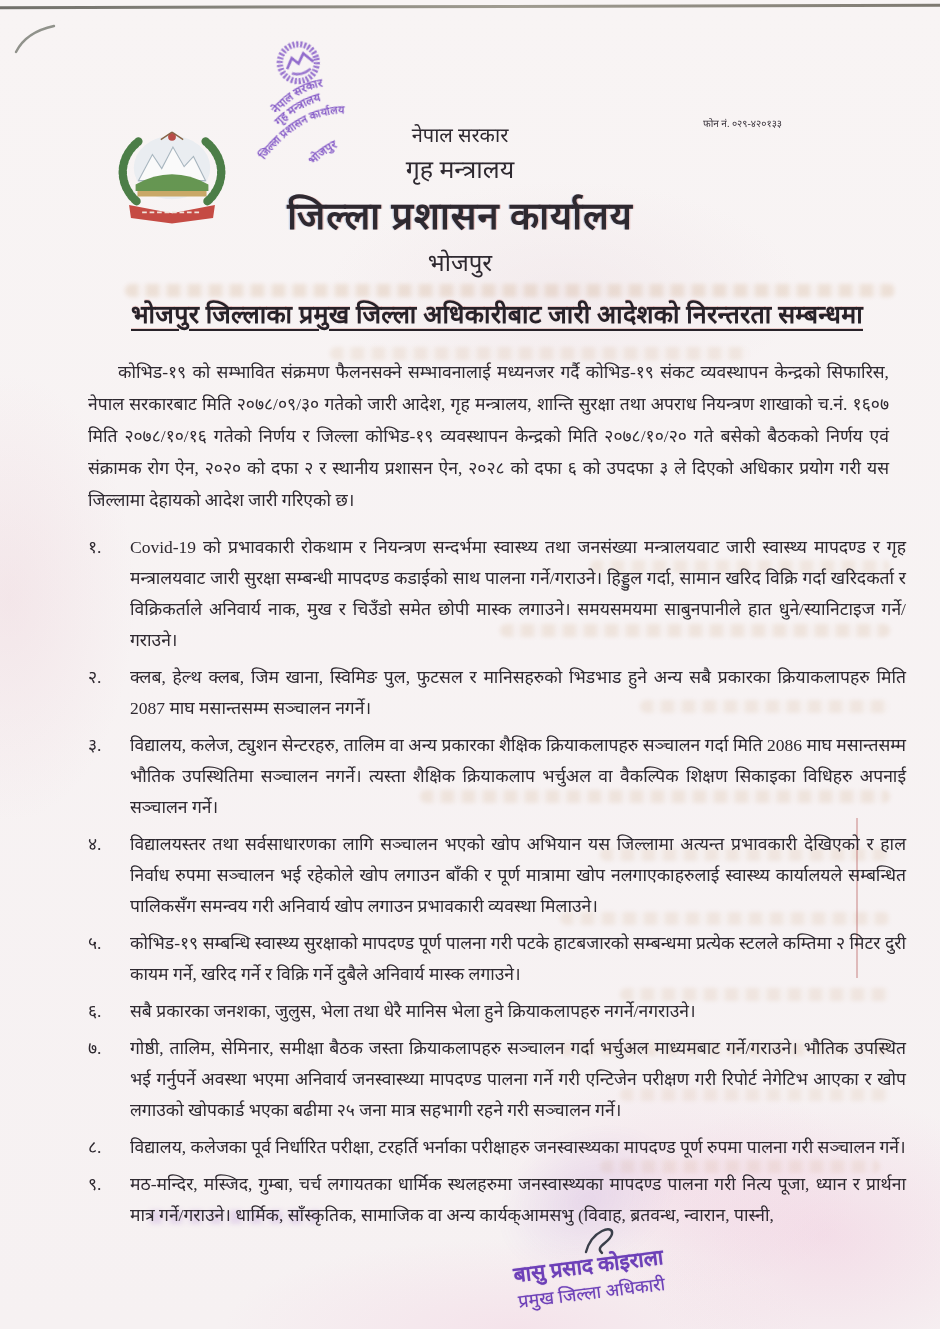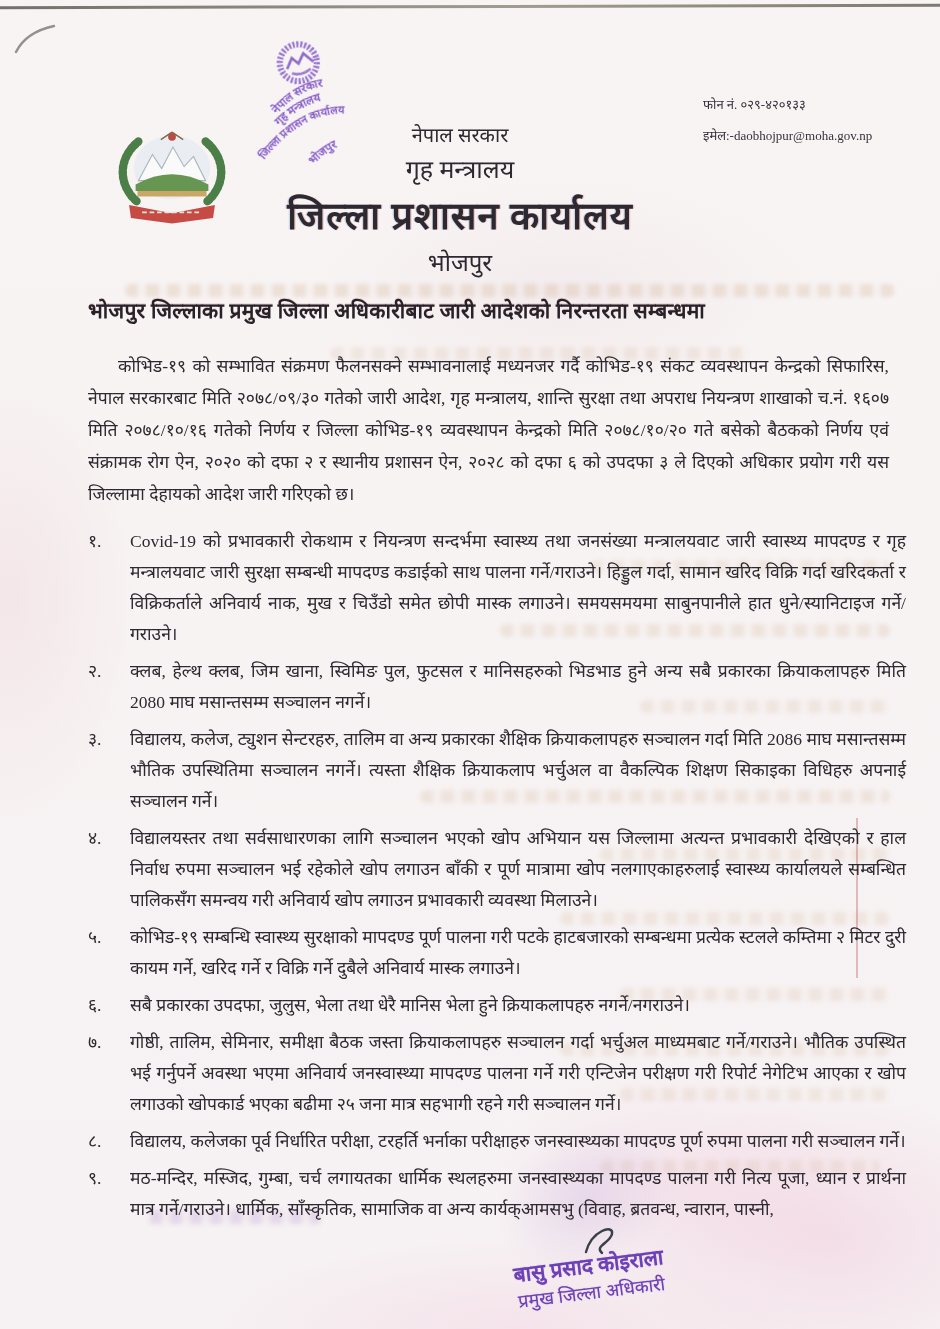--- a/index.html
+++ b/index.html
@@ -19,42 +19,42 @@
       radial-gradient(ellipse 340px 160px at 60% 22%, rgba(235,220,225,.35), transparent 70%),
       linear-gradient(#f8f4f4,#f6f1f2);
   }
   .scan-topline{
     position:absolute;top:5px;left:0;width:100%;height:3px;
     background:linear-gradient(to right,#4f4f48,#8a8678 55%,#5f5b50);
     transform:rotate(-.15deg);opacity:.8;
   }
   .corner-curl{position:absolute;left:8px;top:18px;}
   .contact{
-    position:absolute;left:703px;top:89px;width:230px;
-    font-size:13px;line-height:31px;color:#37313a;
+    position:absolute;left:703px;top:108px;width:230px;
+    font-size:10px;line-height:31px;color:#37313a;
   }
   .emblem-wrap{position:absolute;left:116px;top:126px;filter:blur(.4px);opacity:.93;}
   .round-stamp-wrap{position:absolute;left:238px;top:34px;transform:rotate(-14deg);opacity:.9;filter:blur(.3px);}
   .round-stamp-wrap text{font-family:"Liberation Serif","DejaVu Serif",serif;font-weight:bold;}
   .gov-header{
     position:absolute;top:120px;left:0;width:920px;text-align:center;
   }
   .gov-line1{font-size:20px;line-height:30px;}
   .gov-line2{font-size:25px;line-height:40px;}
   .gov-line3{
     font-size:38px;line-height:52px;font-weight:bold;letter-spacing:1px;
     text-shadow:1.2px 0 0 rgba(200,70,60,.25),-1.2px 0 0 rgba(70,120,190,.22);
   }
   .gov-line4{font-size:24px;line-height:42px;}
   .content{
     position:absolute;top:296px;left:88px;width:818px;z-index:2;
   }
   .doc-title{
-    font-size:21px;font-weight:bold;text-align:left;
-    text-underline-offset:6px;text-decoration-thickness:1.6px;
+    font-size:25px;font-weight:bold;text-align:center;
+    text-decoration:underline;text-underline-offset:6px;text-decoration-thickness:1.6px;
     letter-spacing:.3px;color:#272229;
     text-shadow:0 -1px 0 rgba(190,70,60,.22);
   }
   .intro{
     margin:26px 17px 0 0;font-size:17.5px;line-height:32px;
     text-align:justify;text-indent:30px;
   }
   .orders{margin-top:16px;}
   .order{display:flex;margin-bottom:6px;font-size:17.5px;line-height:31px;}
   .order .num{width:42px;flex-shrink:0;}
@@ -127,21 +127,20 @@
       <text font-size="12.5"><textPath href="#arc3" startOffset="8%">जिल्ला प्रशासन कार्यालय</textPath></text>
       <text font-size="13"><textPath href="#arc4" startOffset="14%">भोजपुर</textPath></text>
     </svg>
   </div>
 
   <div class="contact">
     <div>
       <span>फोन नं.</span>
       <span>०२९-४२०१३३</span>
     </div>
-    <div>इमेल:-daobhojpur@moha.gov.np</div>
   </div>
 
   <div class="gov-header">
     <div class="gov-line1">नेपाल सरकार</div>
     <div class="gov-line2">गृह मन्त्रालय</div>
     <div class="gov-line3">जिल्ला प्रशासन कार्यालय</div>
     <div class="gov-line4">भोजपुर</div>
   </div>
 
   <div class="ghost" style="left:125px;top:284px;width:770px;"></div>
@@ -164,37 +163,37 @@
     <div class="doc-title">भोजपुर जिल्लाका प्रमुख जिल्ला अधिकारीबाट जारी आदेशको निरन्तरता सम्बन्धमा</div>
     <p class="intro">कोभिड-१९ को सम्भावित संक्रमण फैलनसक्ने सम्भावनालाई मध्यनजर गर्दै कोभिड-१९ संकट व्यवस्थापन केन्द्रको सिफारिस, नेपाल सरकारबाट मिति २०७८/०९/३० गतेको जारी आदेश, गृह मन्त्रालय, शान्ति सुरक्षा तथा अपराध नियन्त्रण शाखाको च.नं. १६०७ मिति २०७८/१०/१६ गतेको निर्णय र जिल्ला कोभिड-१९ व्यवस्थापन केन्द्रको मिति २०७८/१०/२० गते बसेको बैठकको निर्णय एवं संक्रामक रोग ऐन, २०२० को दफा २ र स्थानीय प्रशासन ऐन, २०२८ को दफा ६ को उपदफा ३ ले दिएको अधिकार प्रयोग गरी यस जिल्लामा देहायको आदेश जारी गरिएको छ।</p>
 
     <div class="orders">
       <div class="order">
         <span class="num">१.</span>
         <span class="otext">Covid-19 को प्रभावकारी रोकथाम र नियन्त्रण सन्दर्भमा स्वास्थ्य तथा जनसंख्या मन्त्रालयवाट जारी स्वास्थ्य मापदण्ड र गृह मन्त्रालयवाट जारी सुरक्षा सम्बन्धी मापदण्ड कडाईको साथ पालना गर्ने/गराउने।  हिड्डुल गर्दा, सामान खरिद विक्रि गर्दा खरिदकर्ता र विक्रिकर्ताले अनिवार्य नाक, मुख र चिउँडो समेत छोपी मास्क लगाउने।  समयसमयमा साबुनपानीले हात धुने/स्यानिटाइज गर्ने/गराउने।</span>
       </div>
       <div class="order">
         <span class="num">२.</span>
-        <span class="otext">क्लब, हेल्थ क्लब, जिम खाना, स्विमिङ पुल, फुटसल र मानिसहरुको भिडभाड हुने अन्य सबै प्रकारका क्रियाकलापहरु मिति 2080 माघ मसान्तसम्म सञ्चालन नगर्ने।</span>
+        <span class="otext">क्लब, हेल्थ क्लब, जिम खाना, स्विमिङ पुल, फुटसल र मानिसहरुको भिडभाड हुने अन्य सबै प्रकारका क्रियाकलापहरु मिति 2087 माघ मसान्तसम्म सञ्चालन नगर्ने।</span>
       </div>
       <div class="order">
         <span class="num">३.</span>
         <span class="otext">विद्यालय, कलेज, ट्युशन सेन्टरहरु, तालिम वा अन्य प्रकारका शैक्षिक क्रियाकलापहरु सञ्चालन गर्दा मिति 2086 माघ मसान्तसम्म भौतिक उपस्थितिमा सञ्चालन नगर्ने।  त्यस्ता शैक्षिक क्रियाकलाप भर्चुअल वा वैकल्पिक शिक्षण सिकाइका विधिहरु अपनाई सञ्चालन गर्ने।</span>
       </div>
       <div class="order">
         <span class="num">४.</span>
         <span class="otext">विद्यालयस्तर तथा सर्वसाधारणका लागि सञ्चालन भएको खोप अभियान यस जिल्लामा अत्यन्त प्रभावकारी देखिएको र हाल निर्वाध रुपमा सञ्चालन भई रहेकोले खोप लगाउन बाँकी र पूर्ण मात्रामा खोप नलगाएकाहरुलाई स्वास्थ्य कार्यालयले सम्बन्धित पालिकसँग समन्वय गरी अनिवार्य खोप लगाउन प्रभावकारी व्यवस्था मिलाउने।</span>
       </div>
       <div class="order">
         <span class="num">५.</span>
         <span class="otext">कोभिड-१९ सम्बन्धि स्वास्थ्य सुरक्षाको मापदण्ड पूर्ण पालना गरी पटके हाटबजारको सम्बन्धमा प्रत्येक स्टलले कम्तिमा २ मिटर दुरी कायम गर्ने, खरिद गर्ने र विक्रि गर्ने दुबैले अनिवार्य मास्क लगाउने।</span>
       </div>
       <div class="order">
         <span class="num">६.</span>
-        <span class="otext">सबै प्रकारका उपदफा, जुलुस, भेला तथा धेरै मानिस भेला हुने क्रियाकलापहरु नगर्ने/नगराउने।</span>
+        <span class="otext">सबै प्रकारका जनशका, जुलुस, भेला तथा धेरै मानिस भेला हुने क्रियाकलापहरु नगर्ने/नगराउने।</span>
       </div>
       <div class="order">
         <span class="num">७.</span>
         <span class="otext">गोष्ठी, तालिम, सेमिनार, समीक्षा बैठक जस्ता क्रियाकलापहरु सञ्चालन गर्दा भर्चुअल माध्यमबाट गर्ने/गराउने।  भौतिक उपस्थित भई गर्नुपर्ने अवस्था भएमा अनिवार्य जनस्वास्थ्या मापदण्ड पालना गर्ने गरी एन्टिजेन परीक्षण गरी रिपोर्ट नेगेटिभ आएका र खोप लगाउको खोपकार्ड भएका बढीमा २५ जना मात्र सहभागी रहने गरी सञ्चालन गर्ने।</span>
       </div>
       <div class="order">
         <span class="num">८.</span>
         <span class="otext">विद्यालय, कलेजका पूर्व निर्धारित परीक्षा, टरहर्ति भर्नाका परीक्षाहरु जनस्वास्थ्यका मापदण्ड पूर्ण रुपमा पालना गरी सञ्चालन गर्ने।</span>
       </div>
       <div class="order">

